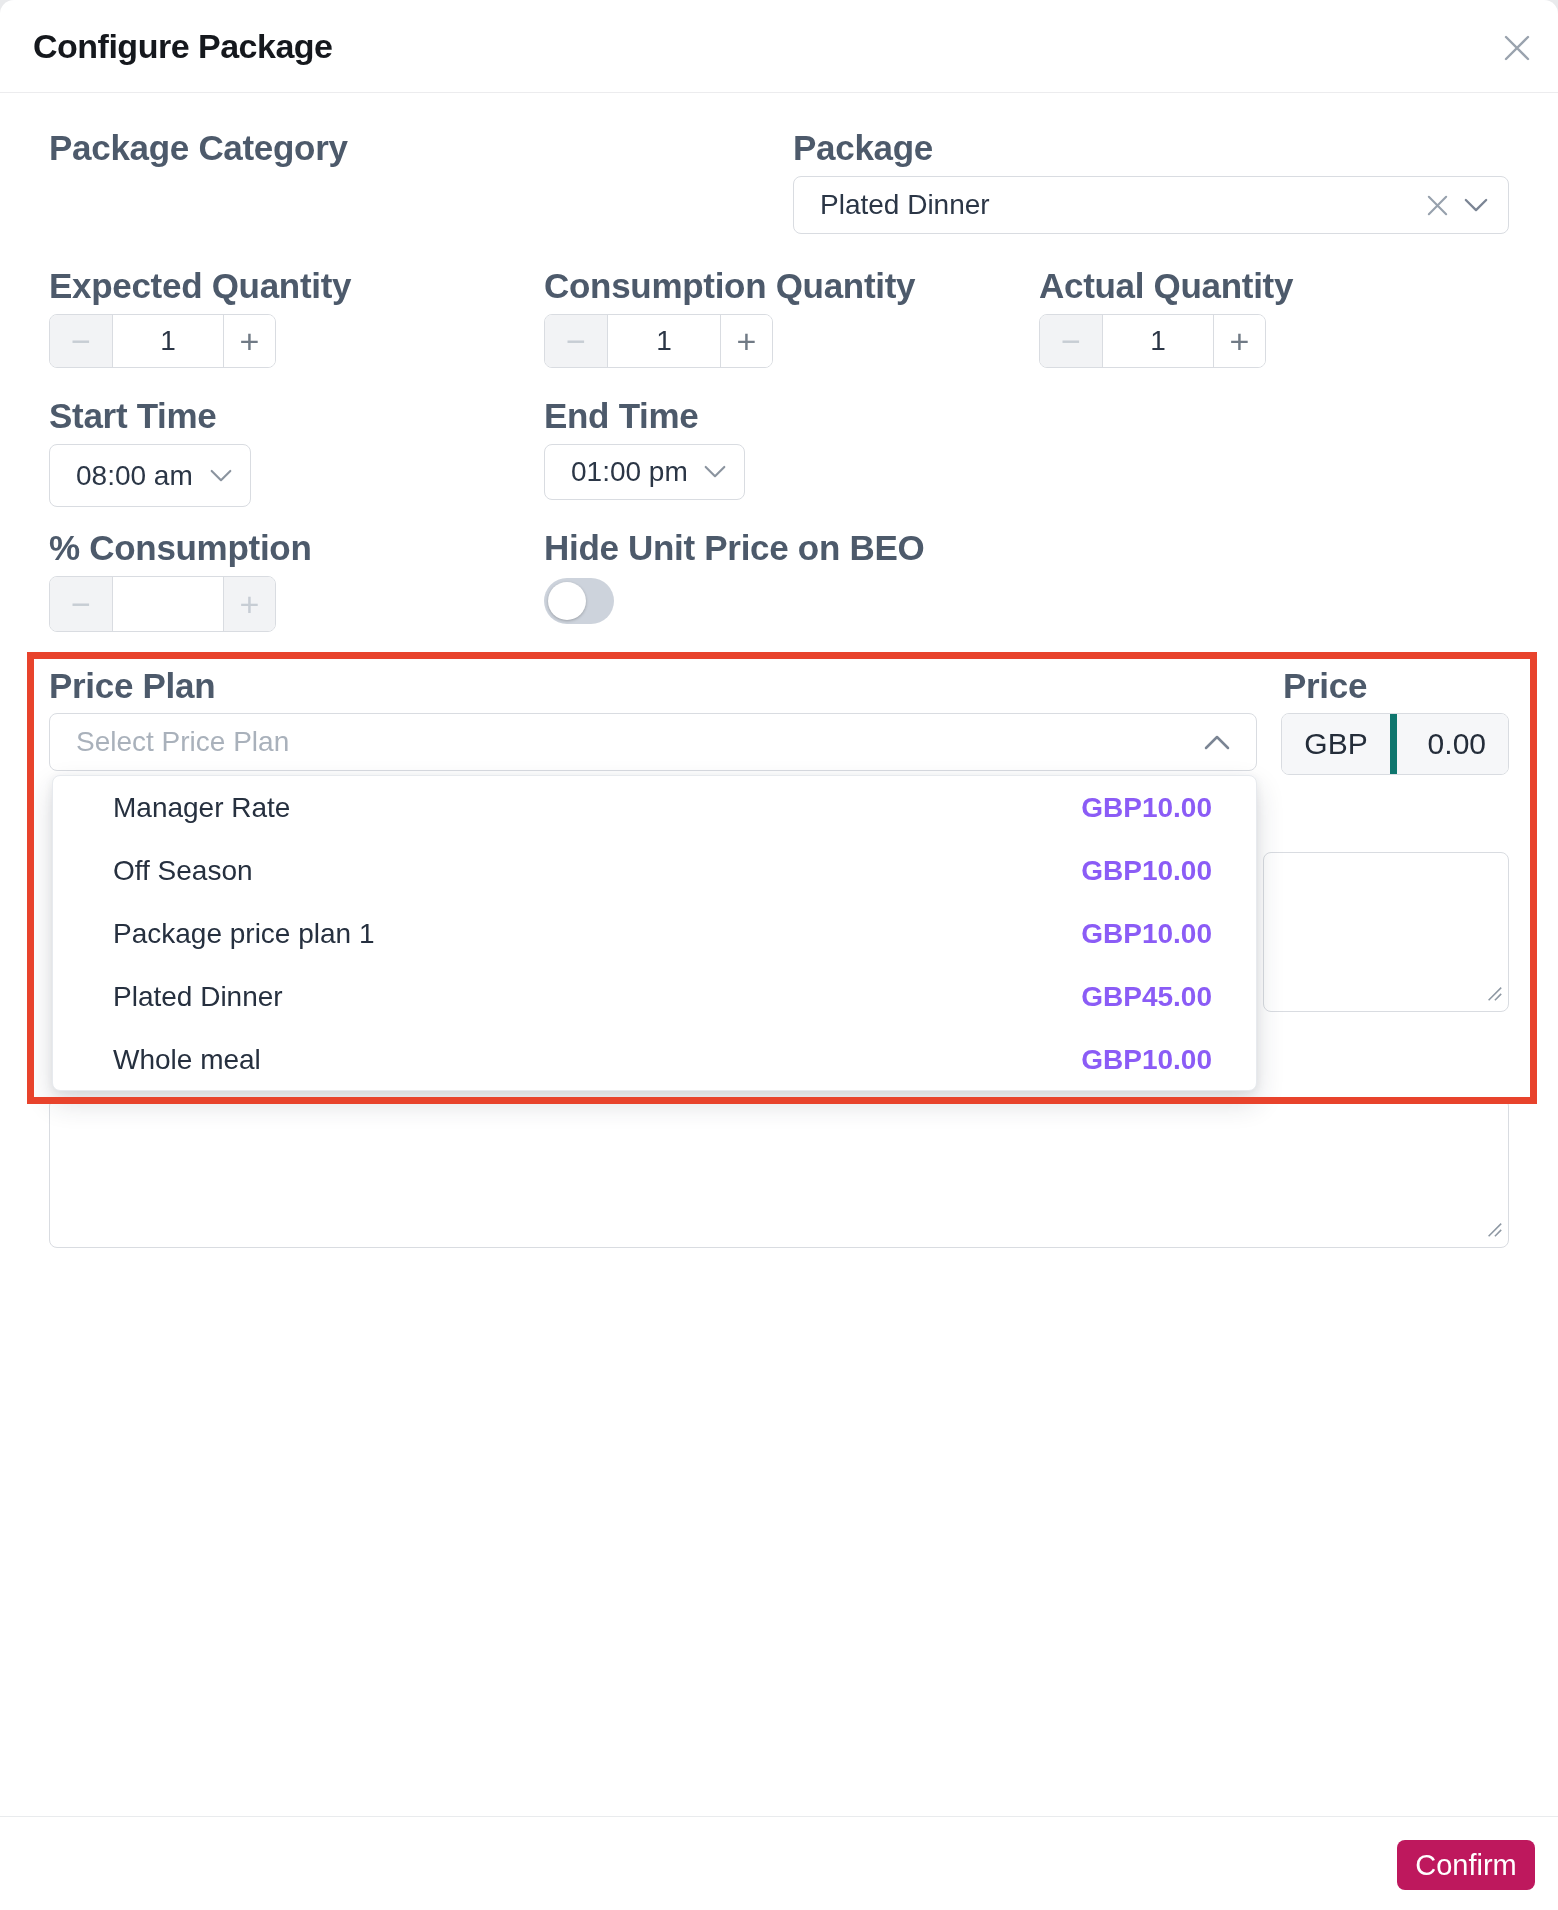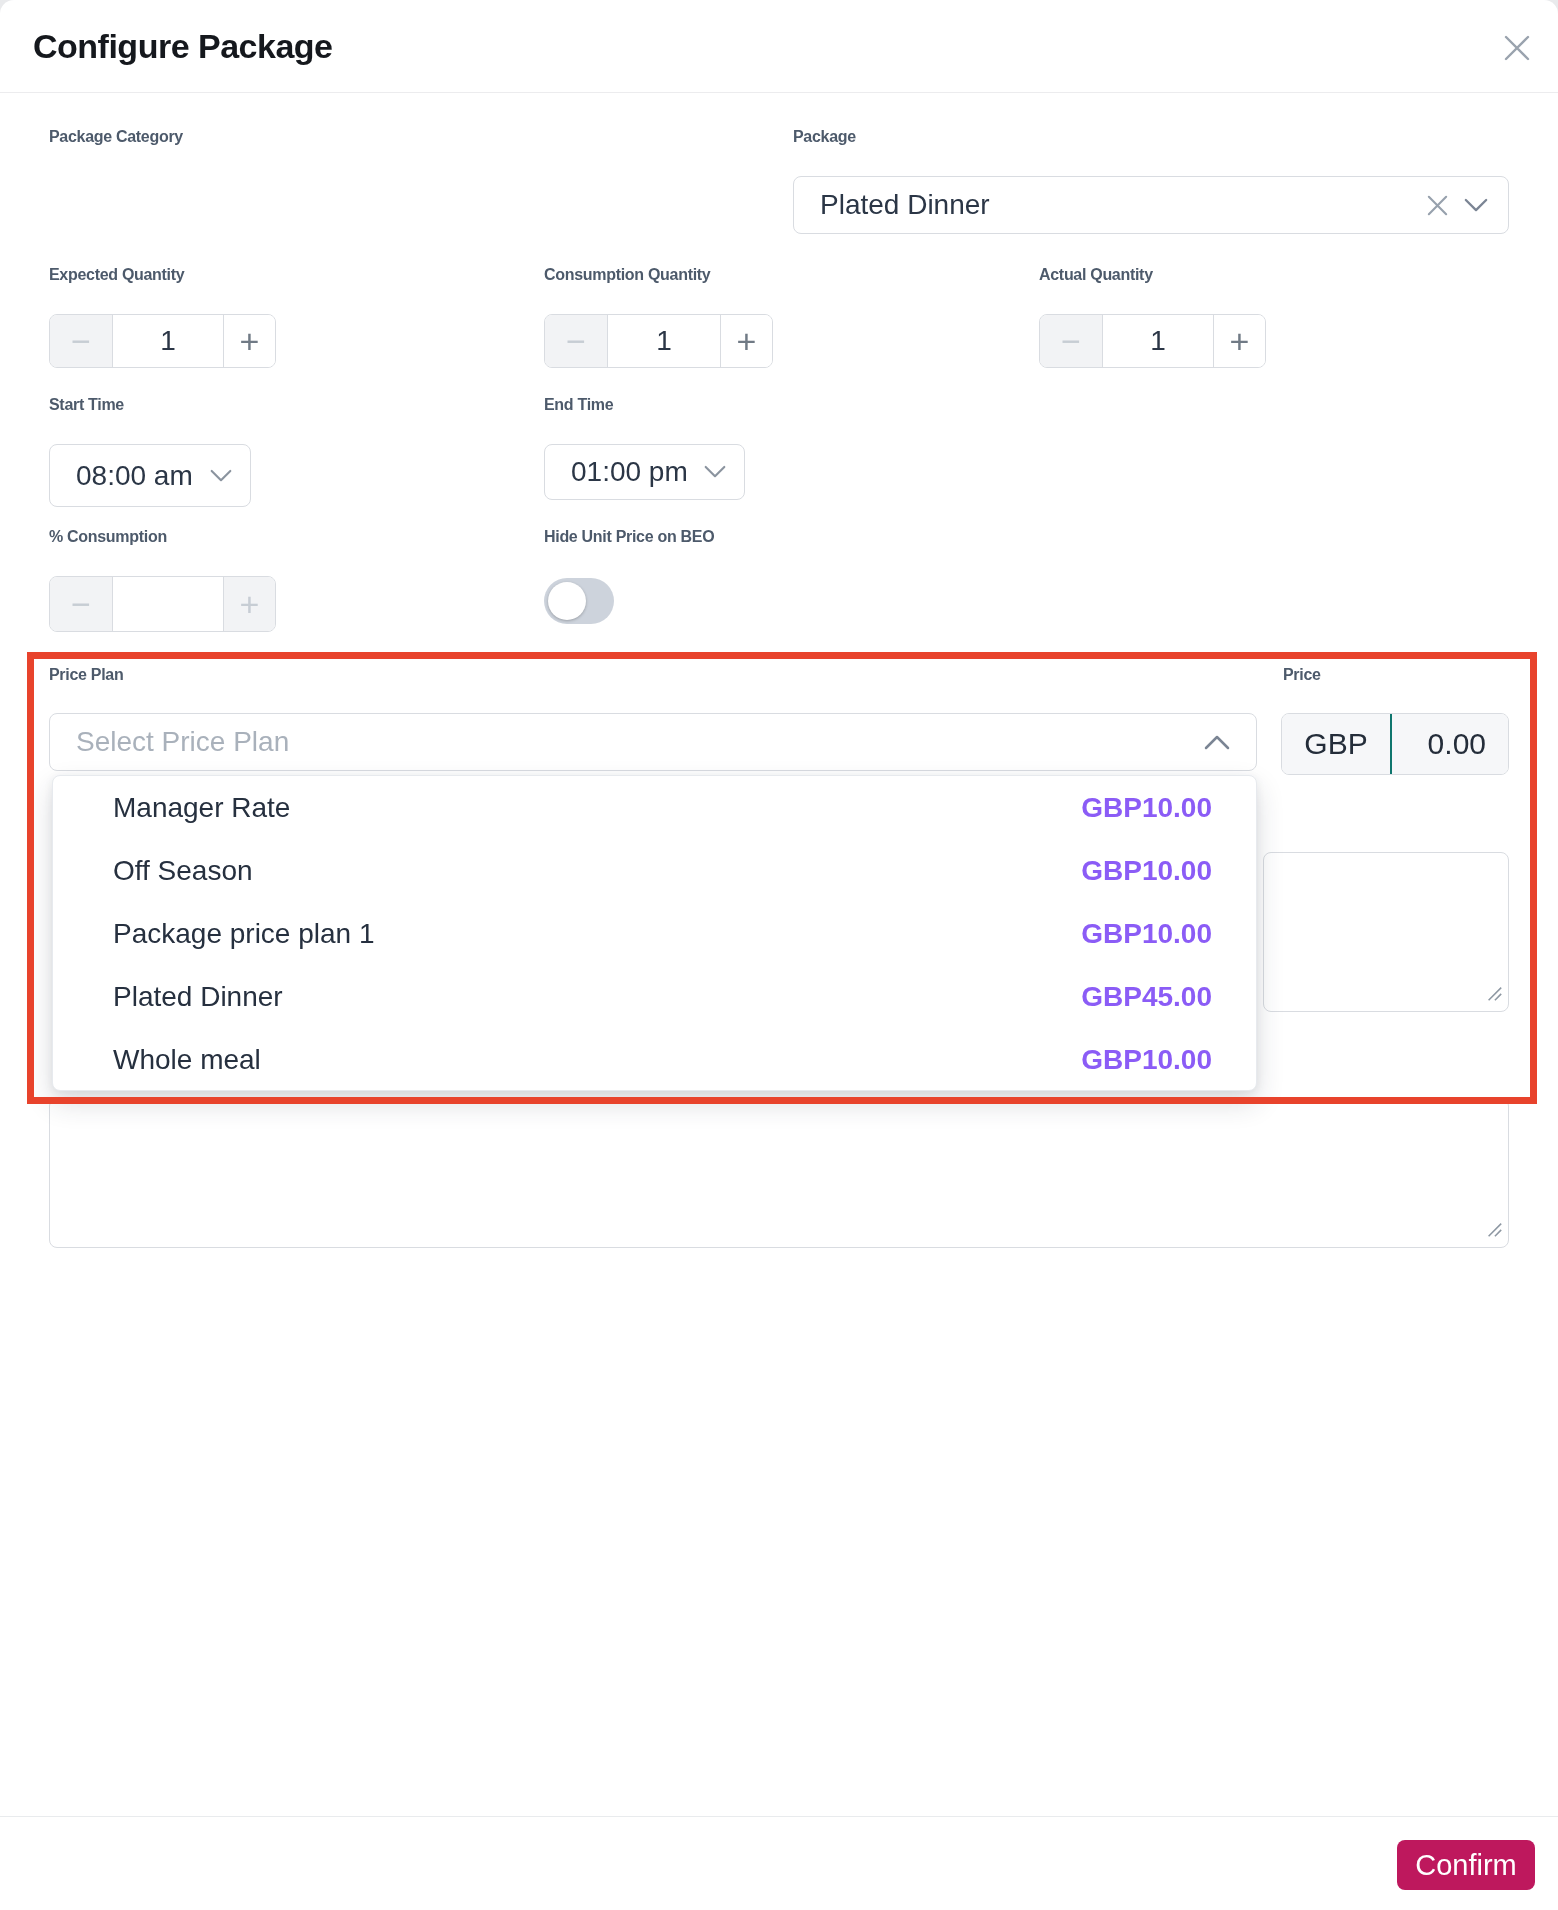--- a/index.html
+++ b/index.html
@@ -1,20 +1,20 @@
 <!DOCTYPE html>
 <html><head>
 <meta charset="utf-8">
 <style>
   html,body{margin:0;padding:0;background:#e9eaec;}
   body{width:1558px;height:1910px;position:relative;font-family:"Liberation Sans",sans-serif;}
   .modal{position:absolute;inset:0;background:#ffffff;border-radius:14px 14px 0 0;overflow:hidden;}
   .abs{position:absolute;box-sizing:border-box;}
   .title{font-size:34px;font-weight:700;letter-spacing:-0.5px;color:#15181d;}
-  .label{font-size:16px;font-weight:700;letter-spacing:-0.3px;color:#4d5a6b;white-space:nowrap;}
+  .label{font-size:35px;font-weight:700;letter-spacing:-0.3px;color:#4d5a6b;white-space:nowrap;}
   .hline{background:#ececee;height:1px;}
   .select{border:1px solid #d9dce1;border-radius:8px;background:#fff;display:flex;align-items:center;}
   .ph{font-size:28px;color:#a9b1bb;}
   .val{font-size:28px;color:#2b3646;}
   .icon-right{margin-left:auto;display:flex;align-items:center;}
   .stepper{display:flex;border:1px solid #d9dce1;border-radius:8px;overflow:hidden;background:#fff;}
   .cell{display:flex;align-items:center;justify-content:center;}
   .step-btn{font-size:34px;line-height:1;}
   .btn-off{background:#f2f3f5;color:#c7cdd4;}
   .btn-on{background:#ffffff;color:#707a85;}
@@ -126,21 +126,21 @@
     <span class="ph">Select Price Plan</span>
     <span class="icon-right">
       <svg width="26" height="16" viewBox="0 0 26 16">
           <path d="M2 14 L13 3 L24 14" fill="none" stroke="#7b8594" stroke-width="2.5" stroke-linecap="round" stroke-linejoin="round"></path>
         </svg>
     </span>
   </div>
 
   <div class="abs label" style="left:1283px;top:666px;">Price</div>
   <div class="abs pricebox" style="left:1281px;top:713px;width:228px;height:62px;">
-    <div class="pcell" style="width:108px;justify-content:center;border-right:2px solid #0f766e;text-align:center;">GBP</div>
+    <div class="pcell" style="width:108px;justify-content:center;border-right:7px solid #0f766e;text-align:center;">GBP</div>
     <div class="pcell" style="flex:1;justify-content:flex-end;padding-right:22px;">0.00</div>
   </div>
 
   <div class="abs tarea" style="left:1263px;top:852px;width:246px;height:160px;">
     <span class="resize">
       <svg width="18" height="18" viewBox="0 0 20 20">
           <path d="M4 18 L18 4 M11 18 L18 11" stroke="#8d97a2" stroke-width="1.7" fill="none"></path>
         </svg>
     </span>
   </div>

